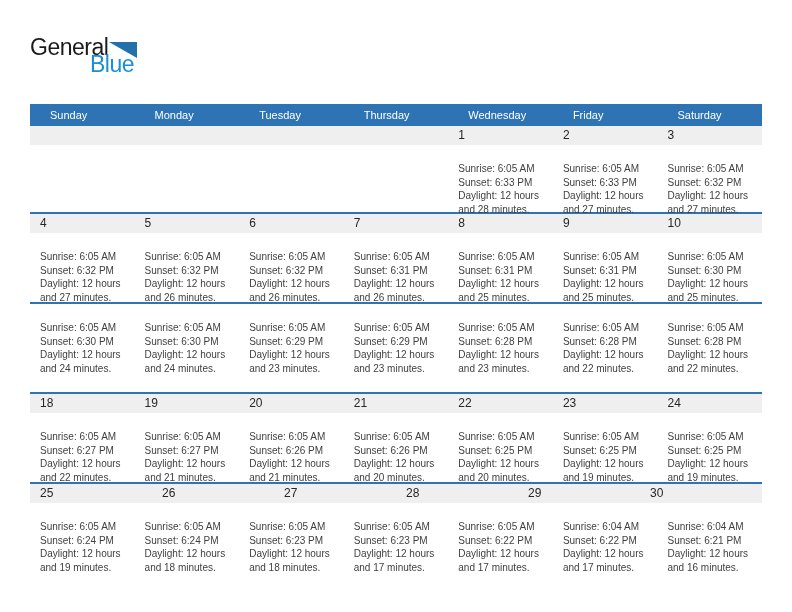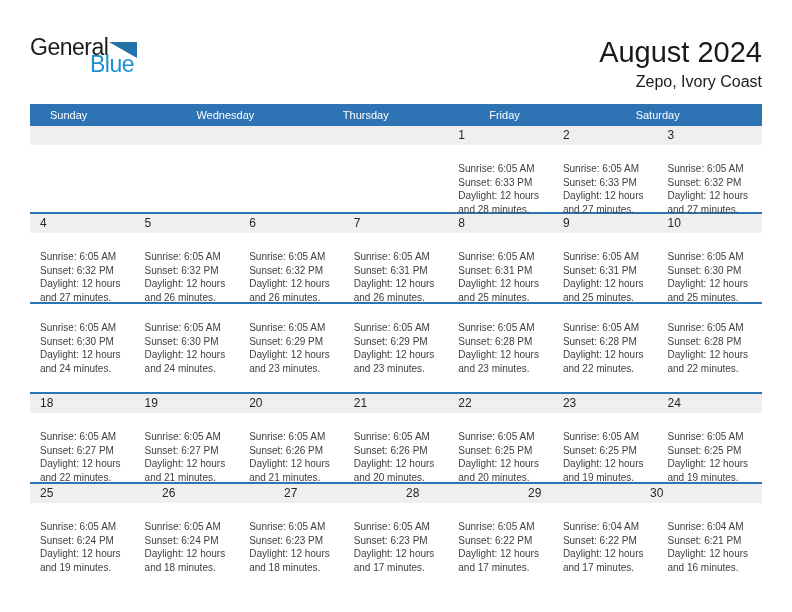--- a/index.html
+++ b/index.html
@@ -79,31 +79,29 @@
 
 <div class="page">
   <div class="topbar">
     <div class="logo">
       <div class="logo-line1">
         <span class="logo-general">General</span>
         <span class="logo-triangle"></span>
       </div>
       <div class="logo-blue">Blue</div>
     </div>
-    <div class="titles">
-      <div class="month-title">August 2024</div>
-      <div class="location-subtitle">Zepo, Ivory Coast</div>
-    </div>
   </div>
 
   <div class="calendar">
     <div class="weekday-header-row">
         <div class="hcell">Sunday</div>
+        <div class="hcell">Monday</div>
+        <div class="hcell">Tuesday</div>
+        <div class="hcell">Thursday</div>
         <div class="hcell">Wednesday</div>
-        <div class="hcell">Thursday</div>
         <div class="hcell">Friday</div>
         <div class="hcell">Saturday</div>
       </div>
     <div>
         <div class="week-row">
           <div class="strip">
             <div class="strip-cell"></div>
             <div class="strip-cell"></div>
             <div class="strip-cell"></div>
             <div class="strip-cell"></div>

